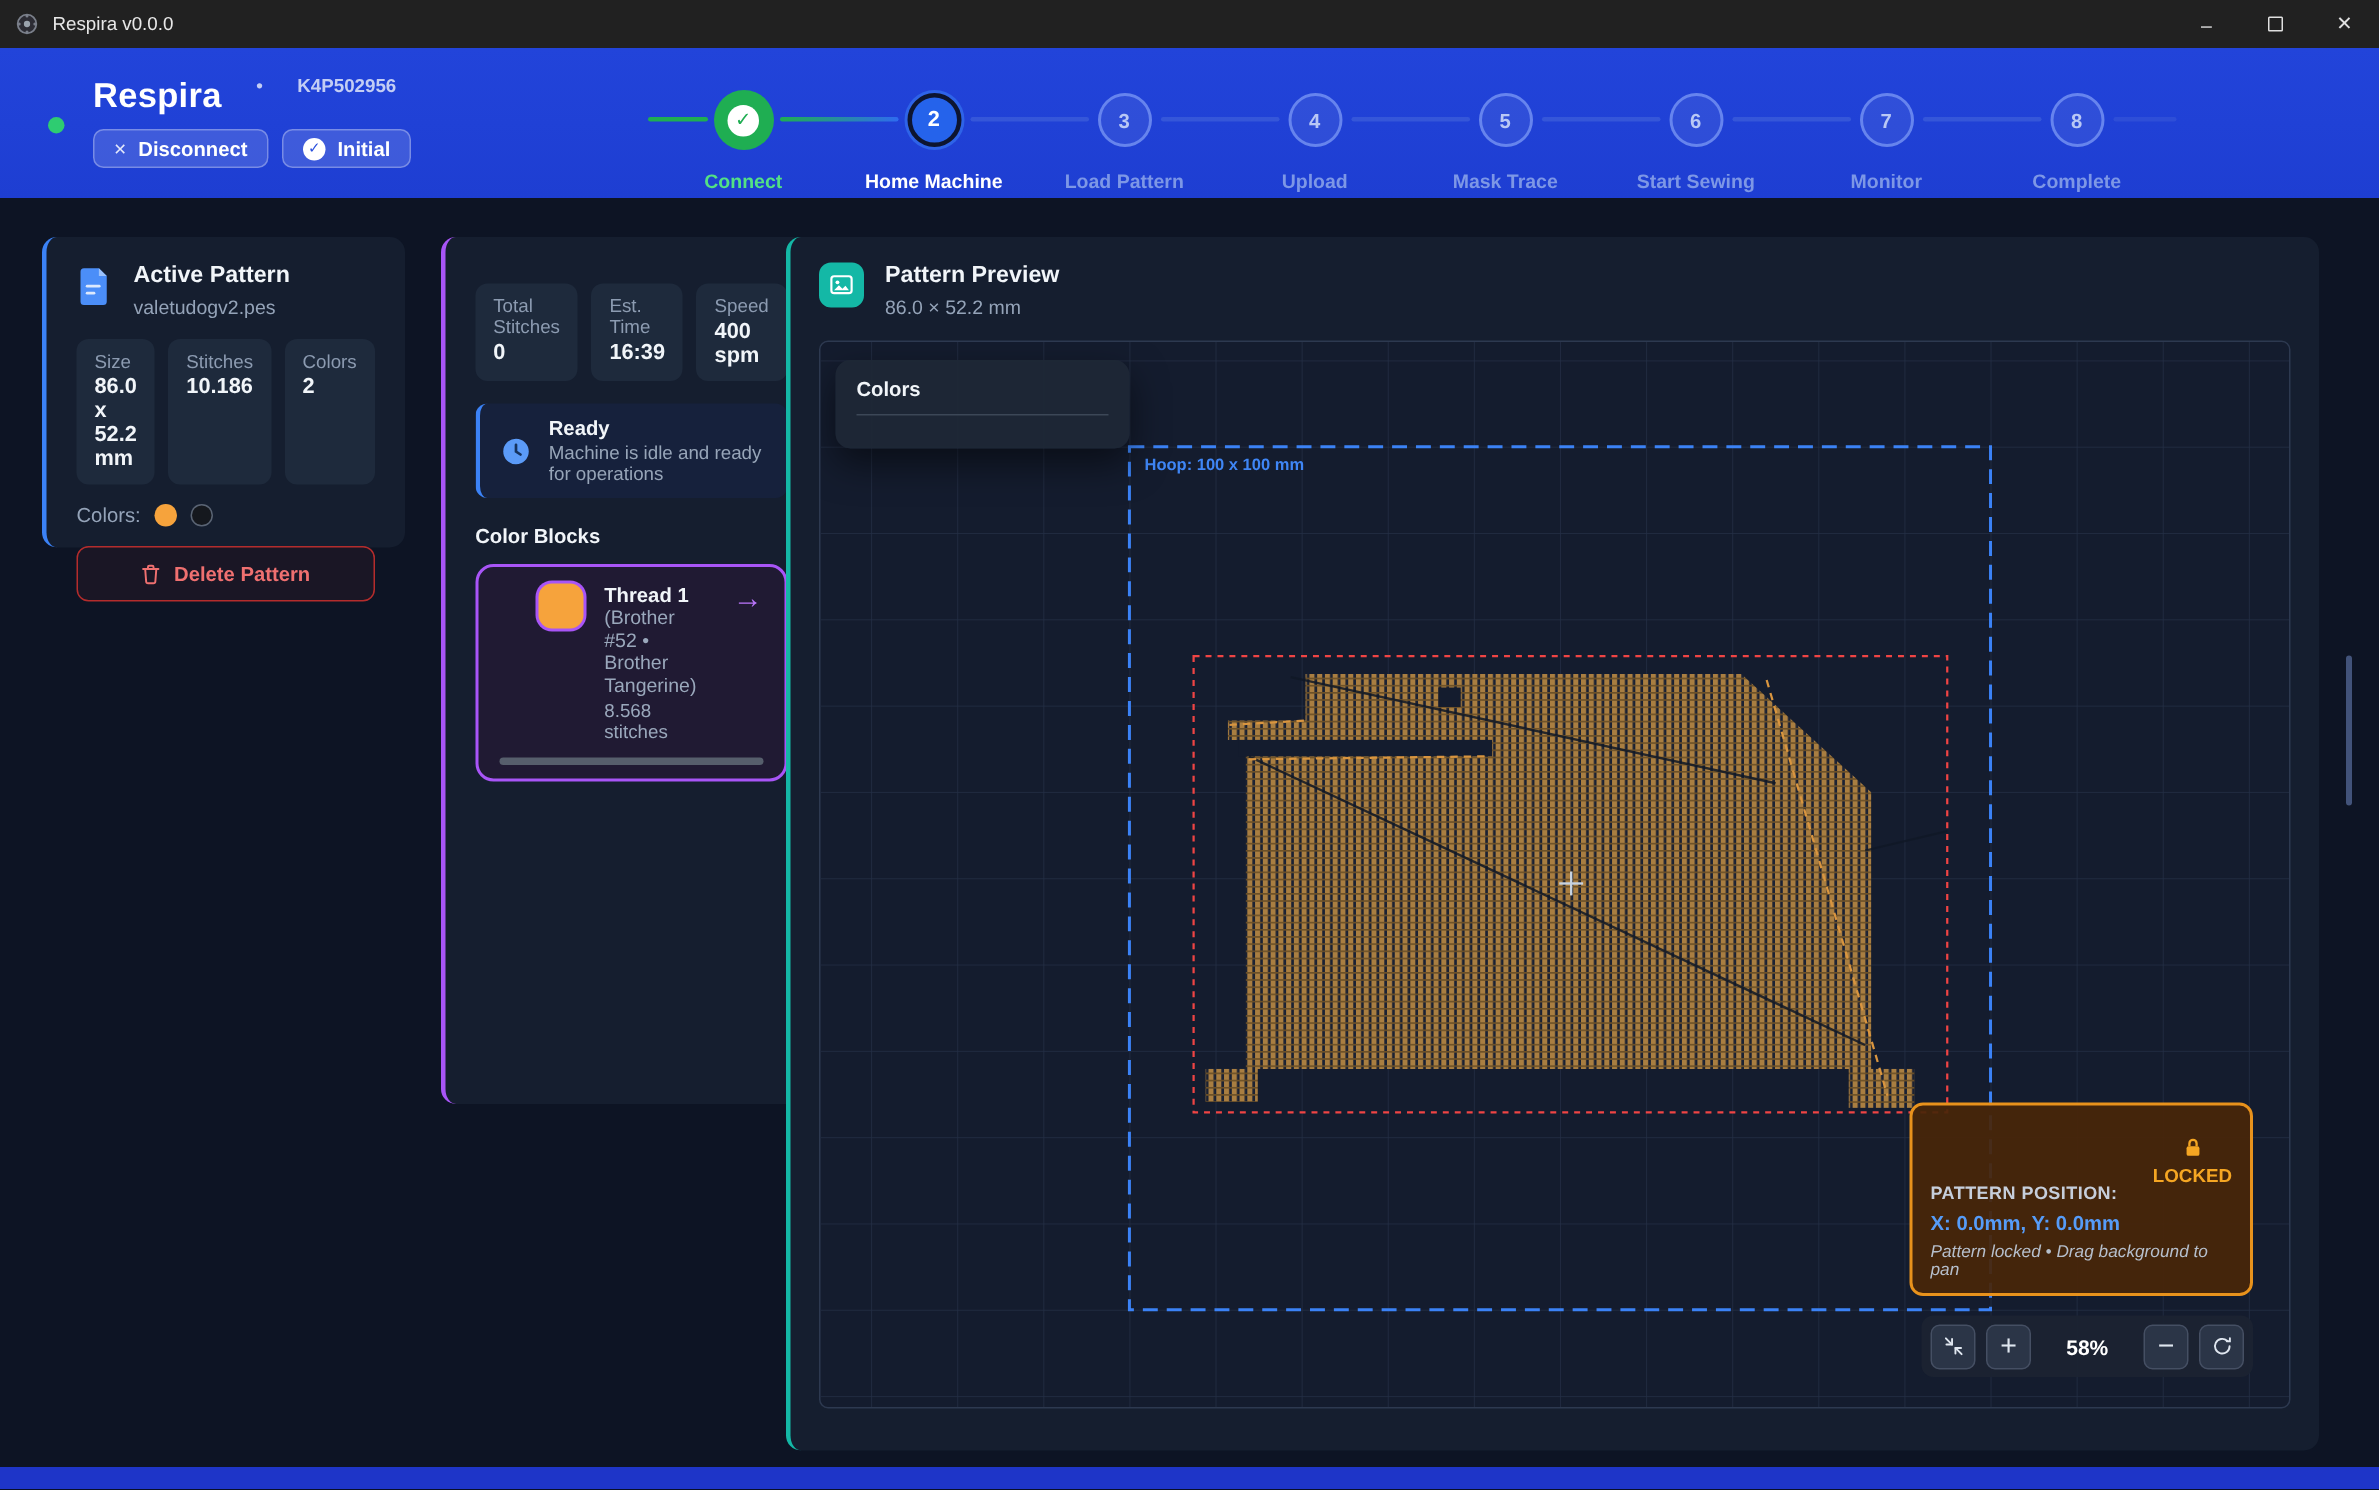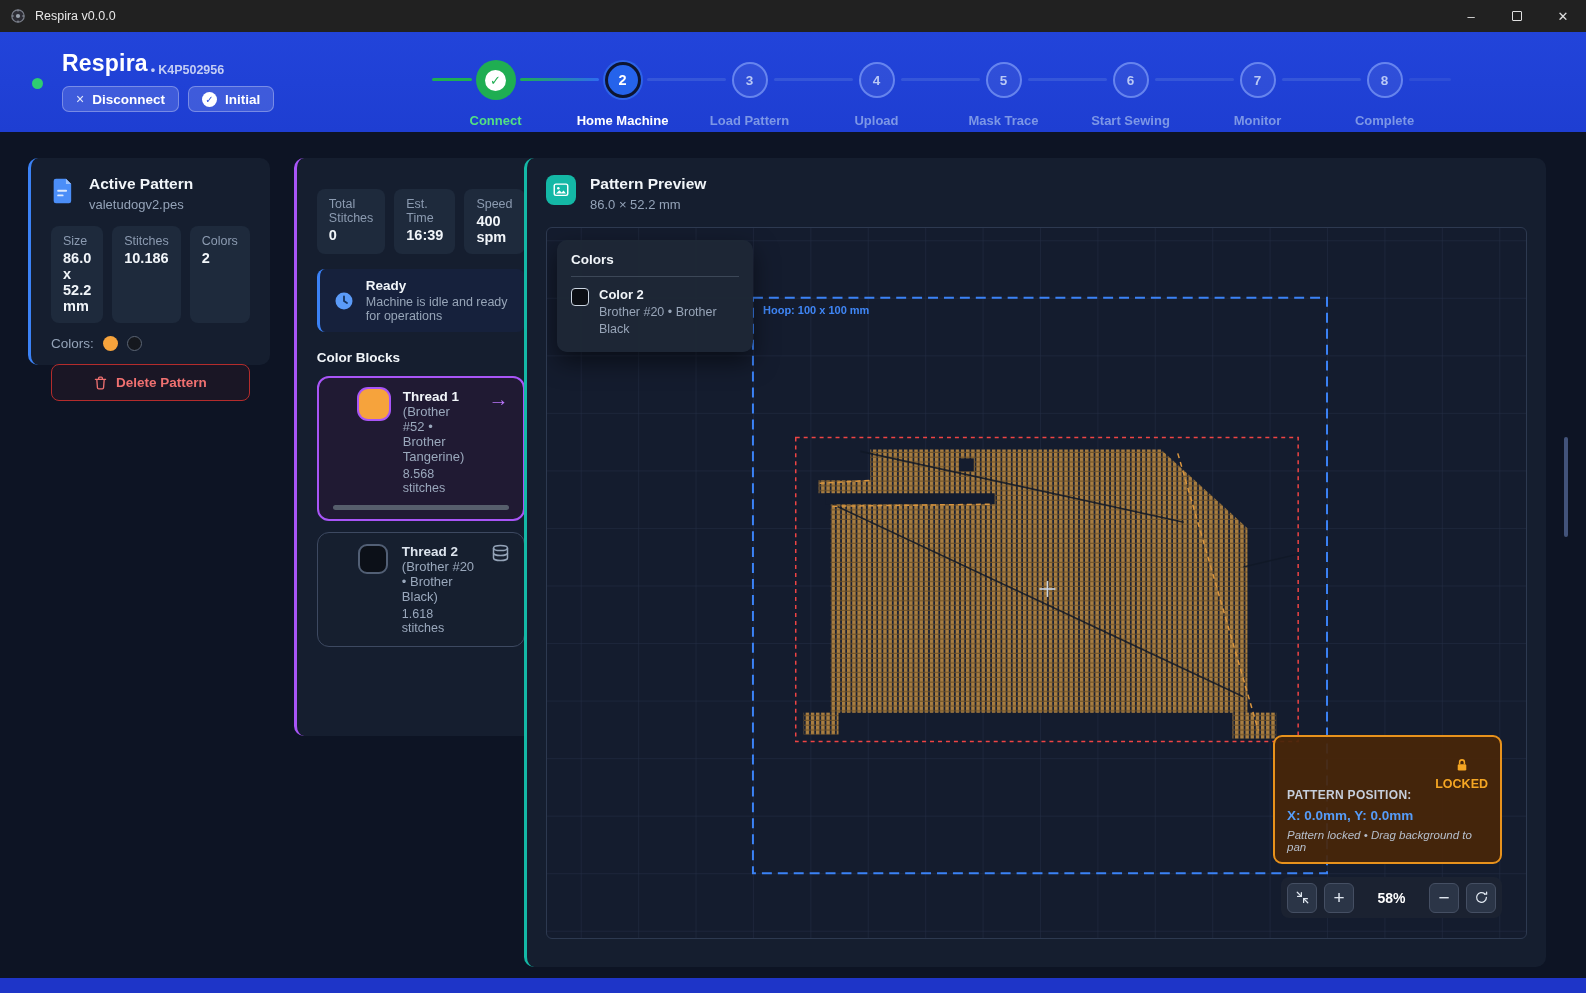--- a/index.html
+++ b/index.html
@@ -11,21 +11,21 @@
   .titlebar { position:absolute; top:0; left:0; right:0; height:32px; background:#212121; display:flex; align-items:center; padding-left:10px; gap:9px; }
   .titlebar .ttl { color:#e8e8e8; font-size:12.5px; }
   .win-controls { margin-left:auto; display:flex; height:32px; }
   .win-btn { width:46px; height:32px; display:flex; align-items:center; justify-content:center; color:#e0e0e0; font-size:13px; }
   .max-box { width:10px; height:10px; border:1.2px solid #e0e0e0; border-radius:1px; }
 
   
   .header { position:absolute; top:32px; left:0; right:0; height:100px; background:linear-gradient(180deg,#2244da,#1e3ed2); }
   .hdr-left { position:absolute; left:32px; top:18px; display:flex; gap:19px; }
   .conn-dot { width:11px; height:11px; border-radius:50%; background:#2ecc71; margin-top:28px; }
-  .brand-row { display:flex; align-items:flex-end; gap:3px; }
+  .brand-row { display:flex; align-items:flex-start; gap:23px; }
   .brand { color:#fff; font-size:23px; font-weight:800; letter-spacing:.2px; }
   .serial { color:#c3cdf4; font-size:12.5px; font-weight:bold; }
   .hdr-btns { display:flex; gap:9px; margin-top:9px; }
   .hdr-btn { display:flex; align-items:center; gap:8px; background:rgba(255,255,255,.14); border:1px solid rgba(255,255,255,.30); border-radius:7px; padding:4px 13px; color:#fff; font-size:13.5px; font-weight:bold; cursor:pointer; }
   .hdr-btn .xg { font-weight:normal; font-size:14px; color:#e3e8fb; }
   .chk-circ { width:15px; height:15px; border-radius:50%; background:#fff; color:#2b50dd; font-size:10px; font-weight:bold; display:flex; align-items:center; justify-content:center; }
 
   
   .stepper { position:absolute; left:432px; top:0; height:100px; display:flex; }
   .step { position:relative; width:127px; display:flex; flex-direction:column; align-items:center; padding-top:26px; }
@@ -311,36 +311,20 @@
             <div class="tswatch ring" style="background: rgb(246, 163, 60);"></div>
             <div class="tinfo">
               <div class="tname"><span>Thread 1</span> <span class="tdetail">(Brother #52 • Brother Tangerine)</span></div>
               <div class="tstitches">8.568 stitches</div>
             </div>
             <span class="tarrow">→</span>
           </div>
           <div class="ttrack"></div>
         </div>
 
-        <div class="thread t2">
-          <div class="thread-row">
-            <div class="tswatch gray-ring" style="background: rgb(12, 16, 24);"></div>
-            <div class="tinfo">
-              <div class="tname" style="color:#dde4ee"><span>Thread 2</span> <span class="tdetail">(Brother #20 • Brother Black)</span></div>
-              <div class="tstitches">1.618 stitches</div>
-            </div>
-            <span style="display:flex">
-              <svg width="19" height="20" viewBox="0 0 18 20">
-                  <ellipse cx="9" cy="4" rx="7" ry="2.6" fill="none" stroke="#94a3b8" stroke-width="1.5"></ellipse>
-                  <path d="M2 4 v5 c0 1.4 3.1 2.6 7 2.6 s7 -1.2 7 -2.6 V4" fill="none" stroke="#94a3b8" stroke-width="1.5"></path>
-                  <path d="M2 9 v5 c0 1.4 3.1 2.6 7 2.6 s7 -1.2 7 -2.6 V9" fill="none" stroke="#94a3b8" stroke-width="1.5"></path>
-                </svg>
-            </span>
-          </div>
-        </div>
       </section>
     </div>
 
     <section class="card accent-teal pv-card">
       <div class="card-head">
         <span class="icon-teal">
           <svg width="18" height="18" viewBox="0 0 20 20">
               <rect x="2.5" y="3.5" width="15" height="12.5" rx="2" fill="none" stroke="#fff" stroke-width="1.6"></rect>
               <circle cx="7" cy="8" r="1.4" fill="#fff"></circle>
               <path d="M4.5 13.8 l3.6 -3.6 2.6 2.6 2.2 -2.2 2.6 3.2 z" fill="#fff"></path>
@@ -388,27 +372,20 @@
             <line x1="495" y1="362" x2="511" y2="362"></line>
             <line x1="503" y1="354" x2="503" y2="370"></line>
           </g>
         </svg>
 
         <div class="hoop-label">Hoop: 100 x 100 mm</div>
 
         <div class="colors-panel">
           <div class="cp-title">Colors</div>
           <hr class="cp-div">
-          <div class="cp-item" style="margin-bottom:2px">
-            <span class="cp-swatch dark" style="background: rgb(11, 14, 20);"></span>
-            <div>
-              <div class="cp-name">Color 2</div>
-              <div class="cp-detail">Brother #20 • Brother Black</div>
-            </div>
-          </div>
         </div>
 
         <div class="pos-overlay">
           <div class="pos-row1">
             <span class="pos-title">PATTERN POSITION:</span>
             <span class="pos-lock">
               <span style="display:flex">
                 <svg width="12" height="14" viewBox="0 0 14 16">
                     <rect x="2" y="7" width="10" height="7.5" rx="1.5" fill="#f5a623"></rect>
                     <path d="M4.2 7 V4.8 a2.8 2.8 0 0 1 5.6 0 V7" stroke="#f5a623" stroke-width="1.8" fill="none"></path>

